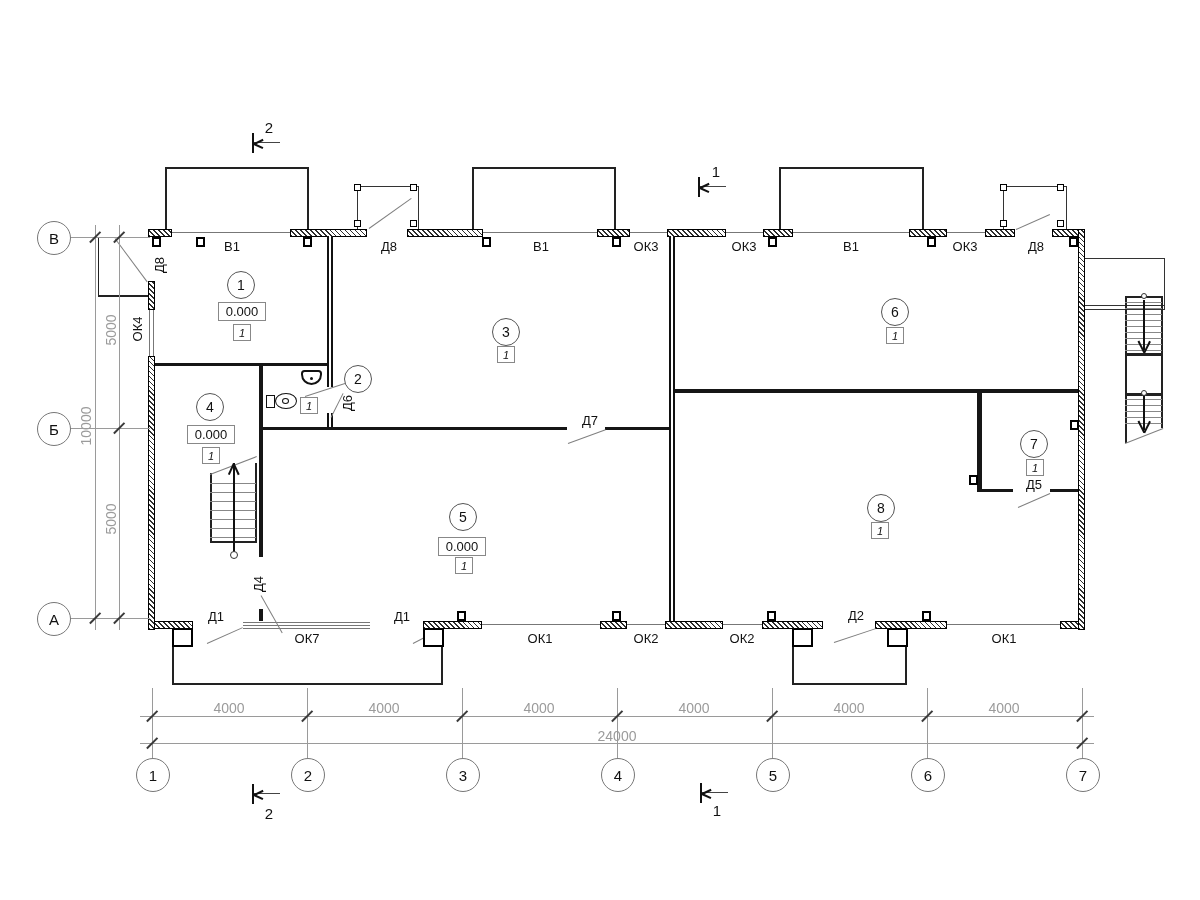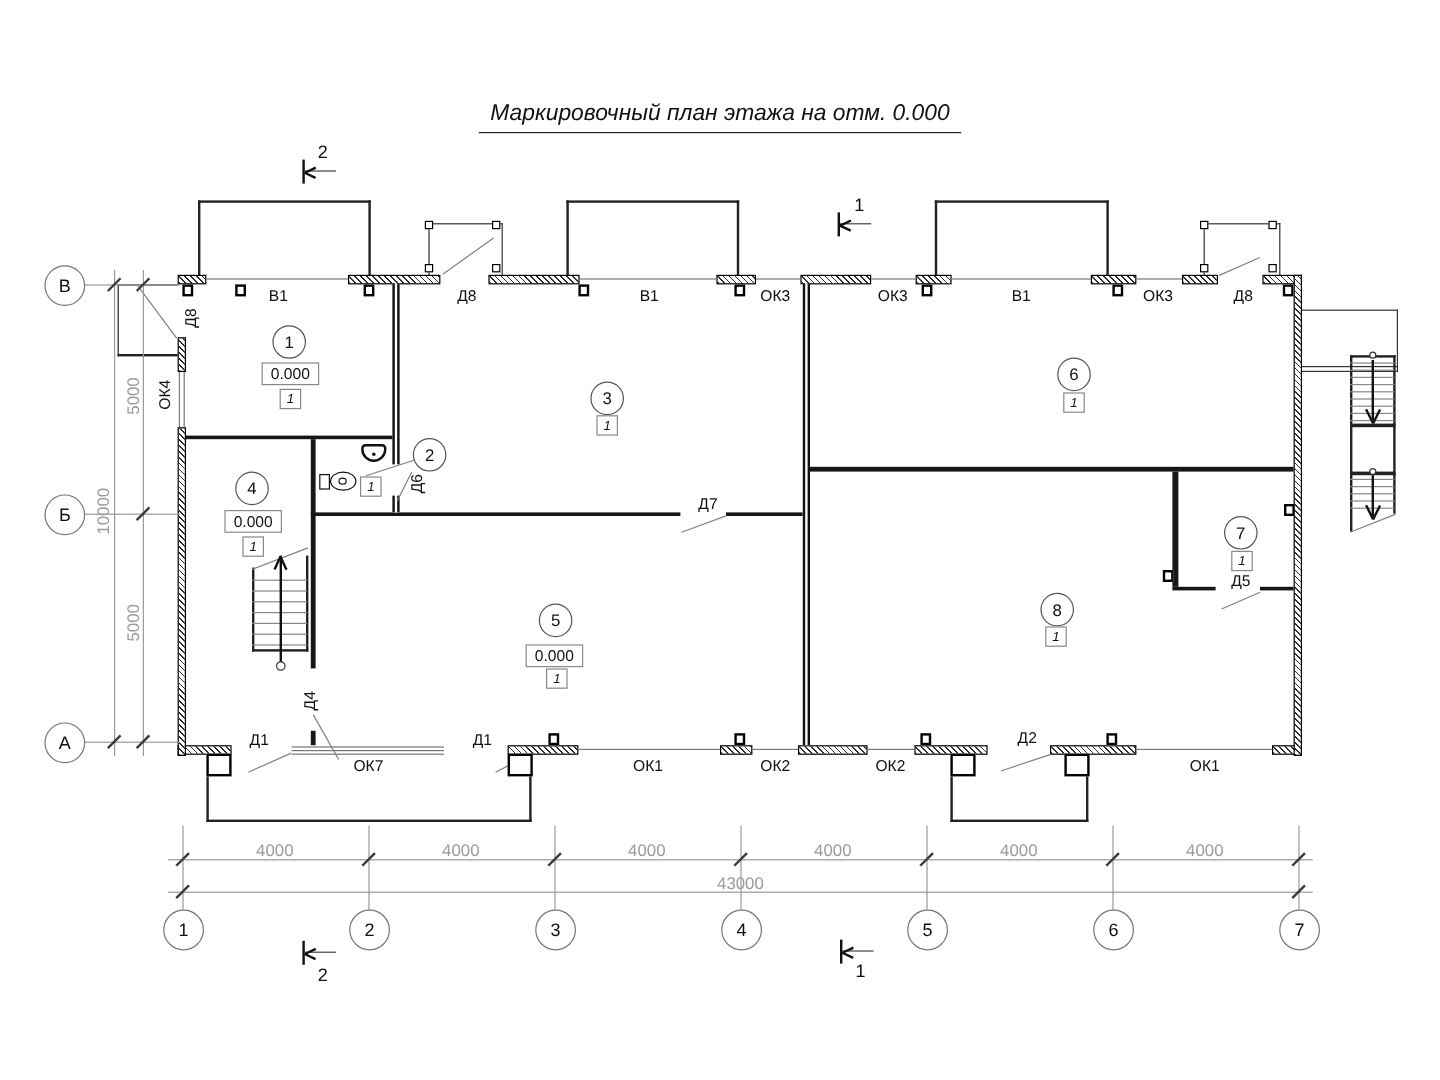--- a/index.html
+++ b/index.html
@@ -31,21 +31,20 @@
   .sb{position:absolute;width:2px;height:20px;background:#111}
   .snum{position:absolute;font-size:15px;color:#111;transform:translate(-50%,-50%)}
   .ttl{position:absolute;left:0;right:0;top:84px;text-align:center}
   .ttl span{display:inline-block;font-size:19px;font-style:italic;color:#111;border-bottom:1.5px solid #222;padding:0 10px 4px}
 </style>
 </head>
 <body>
 
 <div class="sheet">
 
-  <div class="ttl"><span>Маркировочный план этажа на отм. 0.000</span></div>
 
   <div class="cn" style="left:165px;top:167px;width:140px;height:63px"></div>
   <div class="cn" style="left:472px;top:167px;width:140px;height:63px"></div>
   <div class="cn" style="left:779px;top:167px;width:141px;height:63px"></div>
   <div class="pr" style="left:357px;top:186px;width:60px;height:44px"></div>
   <div class="pr" style="left:1003px;top:186px;width:62px;height:44px"></div>
   <div class="sq" style="left:354px;top:184px"></div>
   <div class="sq" style="left:410px;top:184px"></div>
   <div class="sq" style="left:354px;top:220px"></div>
   <div class="sq" style="left:410px;top:220px"></div>
@@ -324,21 +323,21 @@
   <div class="sl" style="left:927px;top:716px"></div>
   <div class="sl" style="left:1082px;top:716px"></div>
   <div class="sl" style="left:152px;top:743px"></div>
   <div class="sl" style="left:1082px;top:743px"></div>
   <div class="dmt" style="left:229px;top:708px">4000</div>
   <div class="dmt" style="left:384px;top:708px">4000</div>
   <div class="dmt" style="left:539px;top:708px">4000</div>
   <div class="dmt" style="left:694px;top:708px">4000</div>
   <div class="dmt" style="left:849px;top:708px">4000</div>
   <div class="dmt" style="left:1004px;top:708px">4000</div>
-  <div class="dmt" style="left:617px;top:736px">43000</div>
+  <div class="dmt" style="left:617px;top:736px">24000</div>
   <div class="axc" style="left:136px;top:758px">
       <span>1</span>
     </div>
   <div class="axc" style="left:291px;top:758px">
       <span>2</span>
     </div>
   <div class="axc" style="left:446px;top:758px">
       <span>3</span>
     </div>
   <div class="axc" style="left:601px;top:758px">

